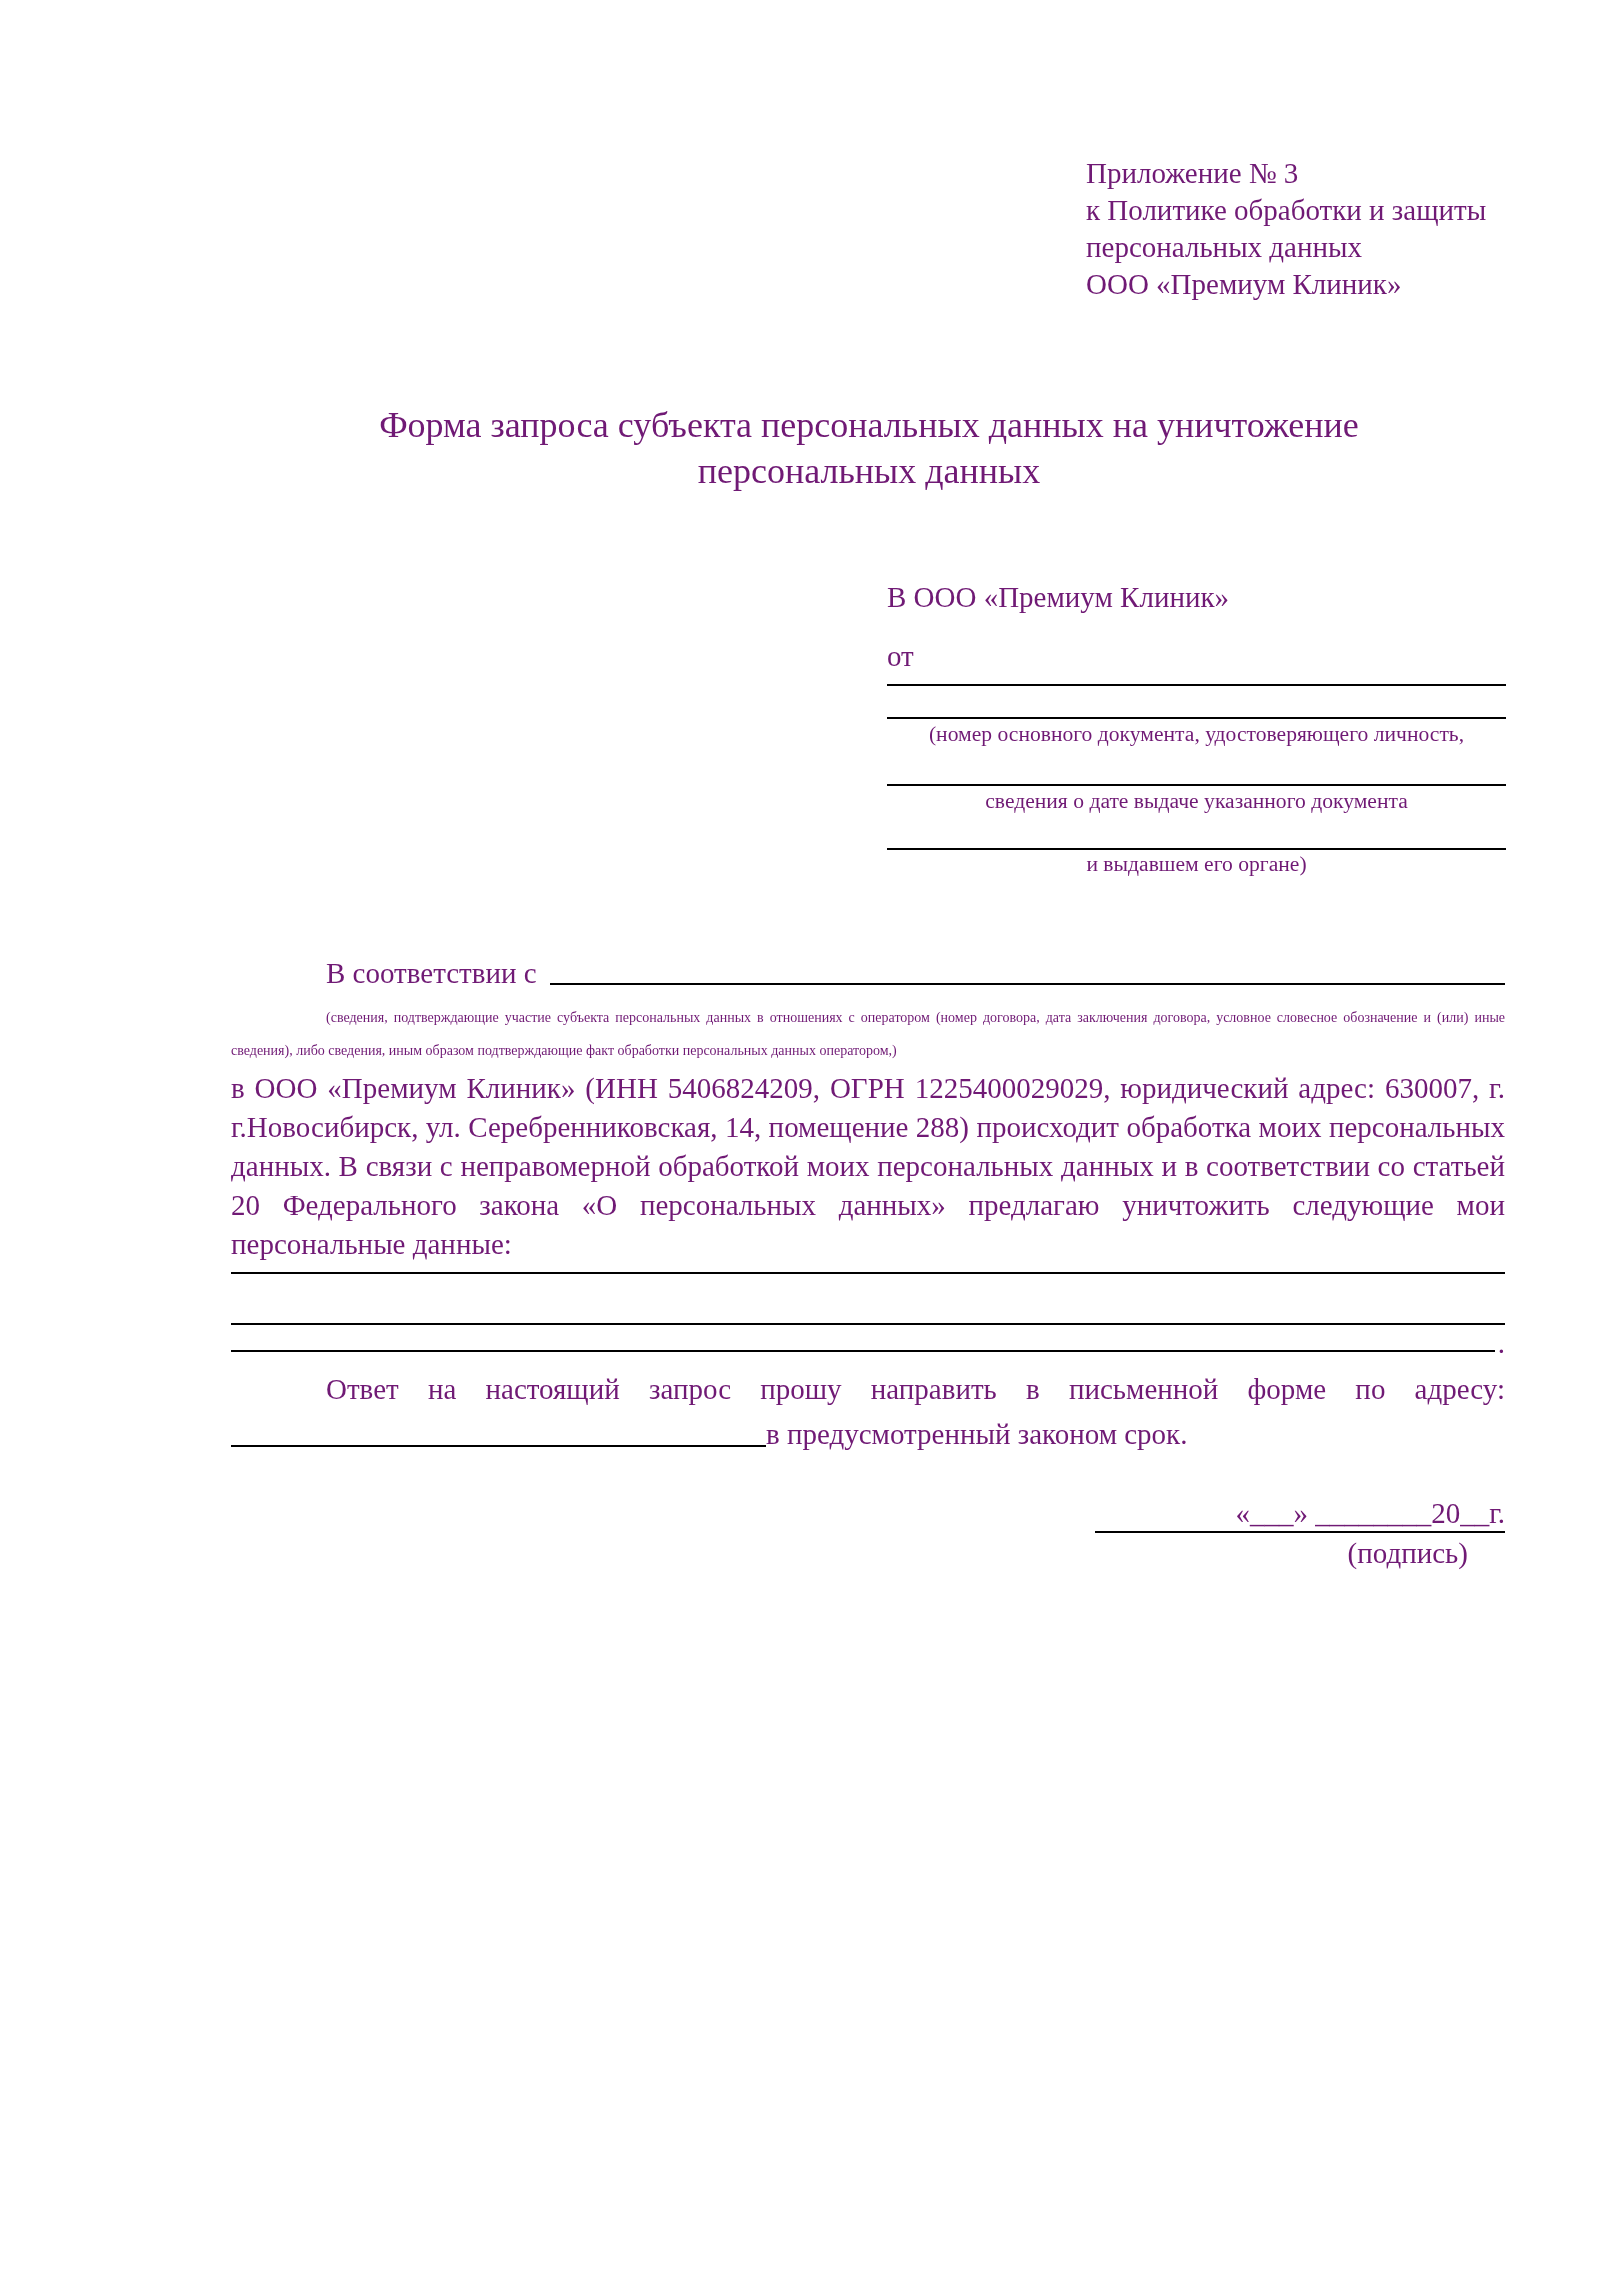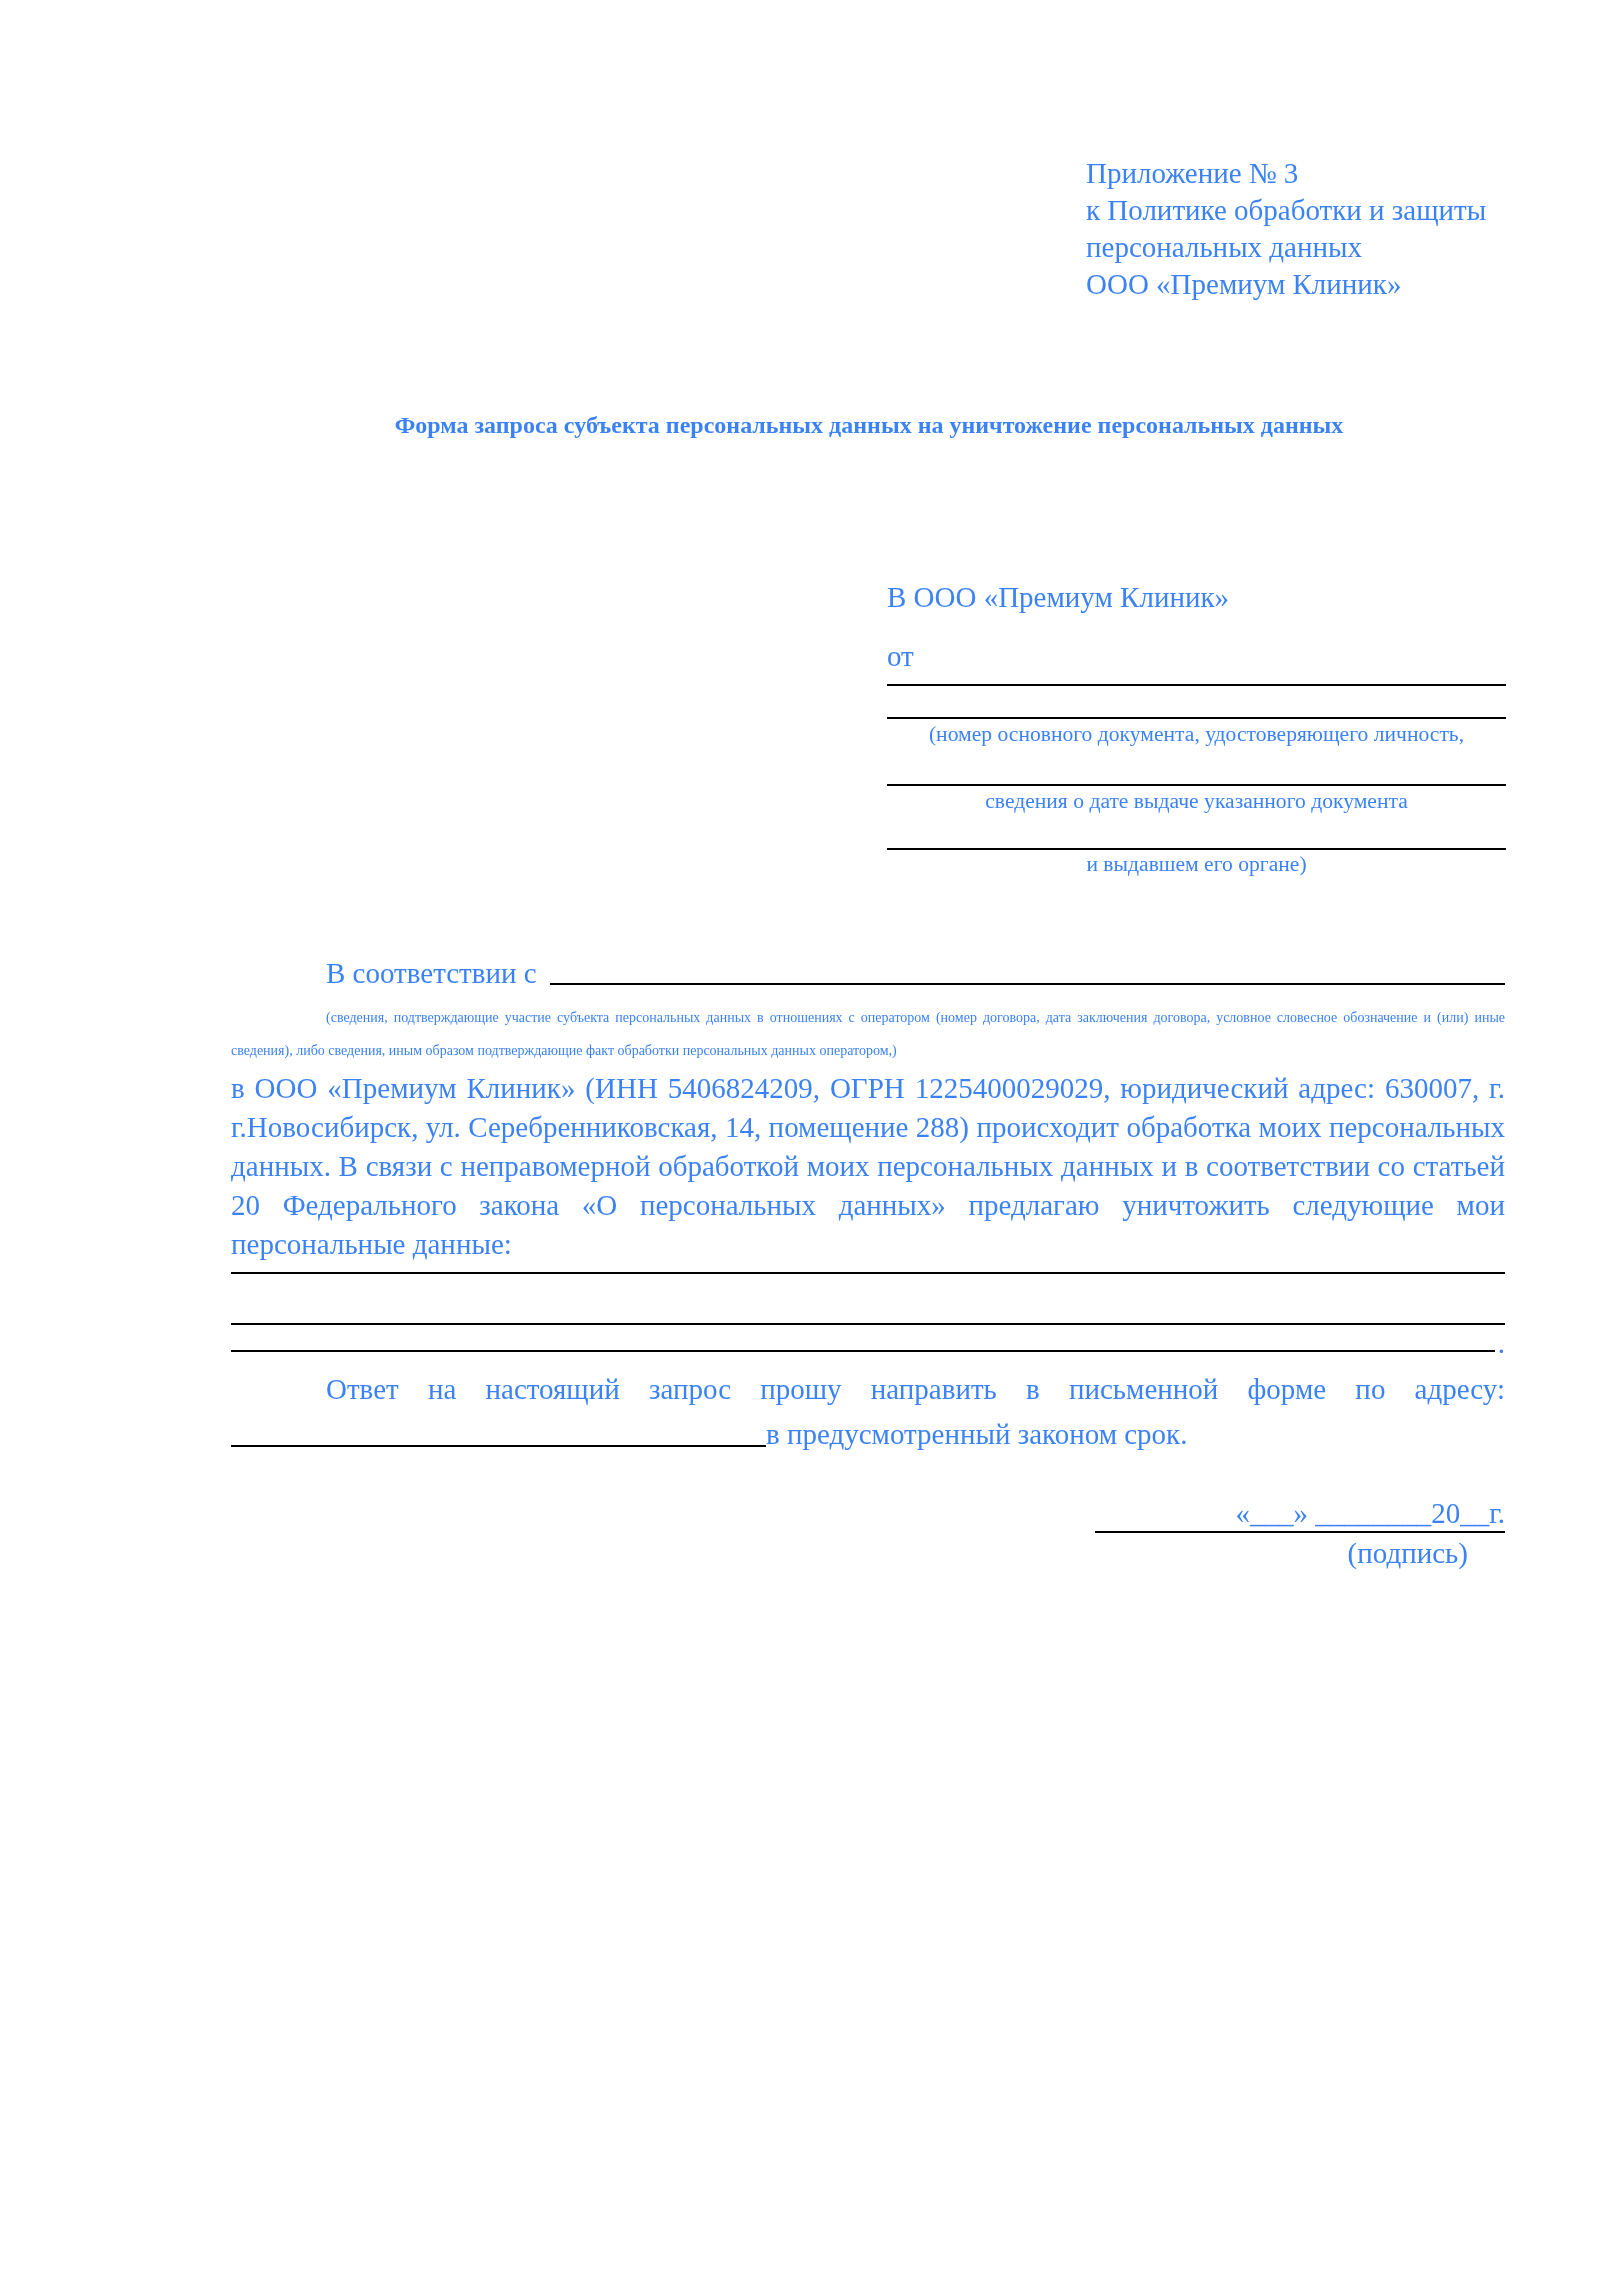--- a/index.html
+++ b/index.html
@@ -2,21 +2,21 @@
 <html><head>
 <meta charset="utf-8">
 <style>
   * { margin: 0; padding: 0; box-sizing: border-box; }
   html, body { background: #ffffff; }
   .page {
     position: relative;
     width: 1621px;
     height: 2294px;
     background: #ffffff;
-    color: #3b82f6;
+    color: #701a75;
     font-family: "Liberation Serif", "DejaVu Serif", serif;
     overflow: hidden;
   }
 
   
   .appendix {
     position: absolute;
     left: 1086px;
     top: 155px;
     font-size: 29px;
@@ -28,22 +28,22 @@
   .doc-title-wrap {
     position: absolute;
     left: 233px;
     top: 402px;
     width: 1272px;
     text-align: center;
   }
   .doc-title {
     display: inline-block;
     max-width: 1137px;
-    font-weight: 700;
-    font-size: 24px;
+    font-weight: 400;
+    font-size: 36px;
     line-height: 46px;
   }
 
   
   .addressee {
     position: absolute;
     left: 887px;
     top: 578px;
     width: 619px;
     font-size: 29px;

